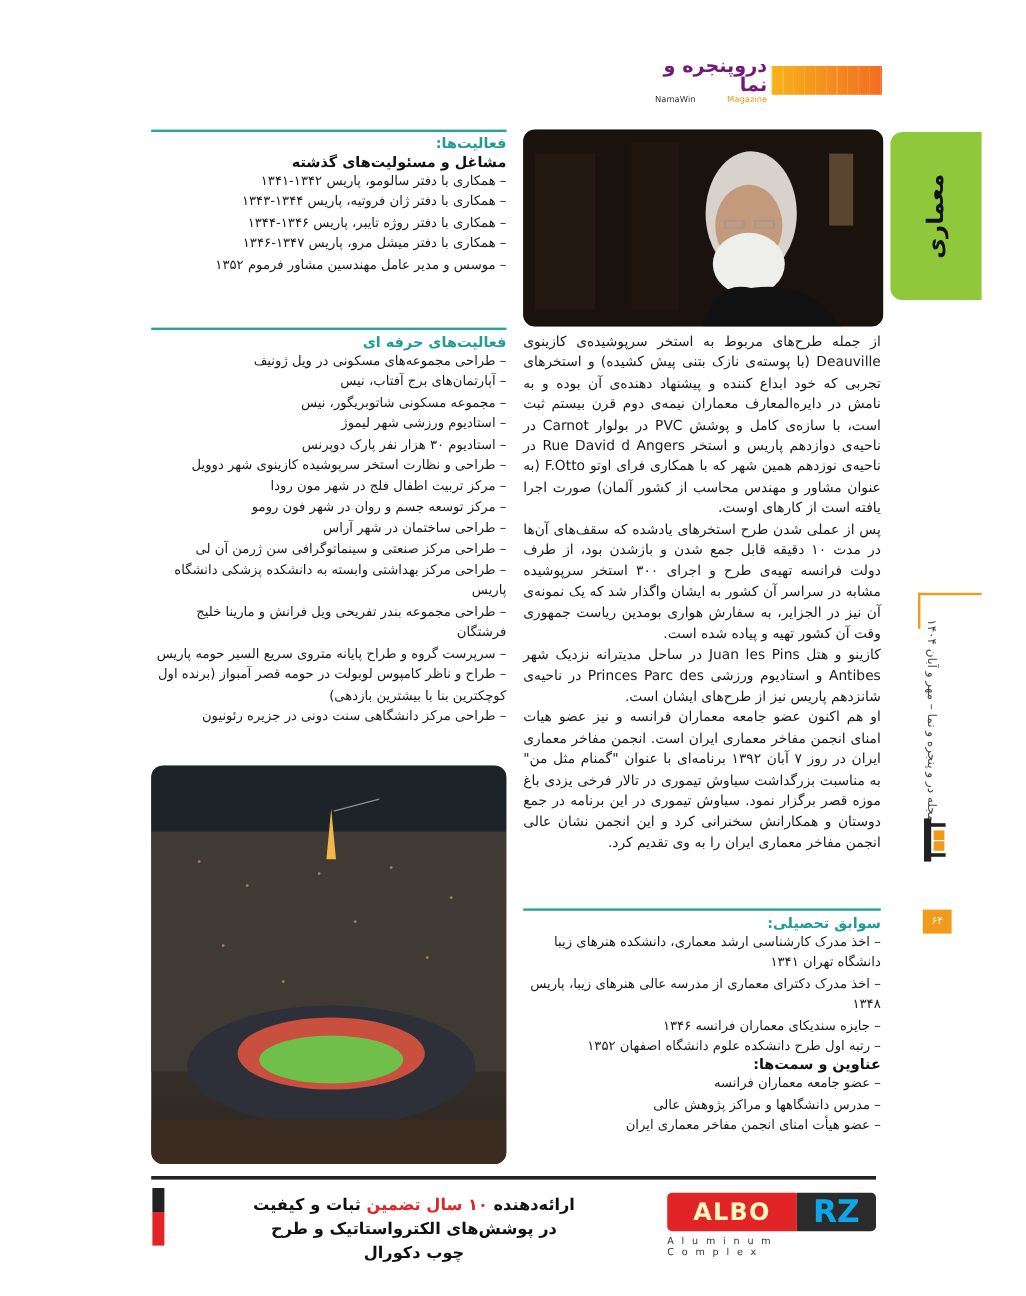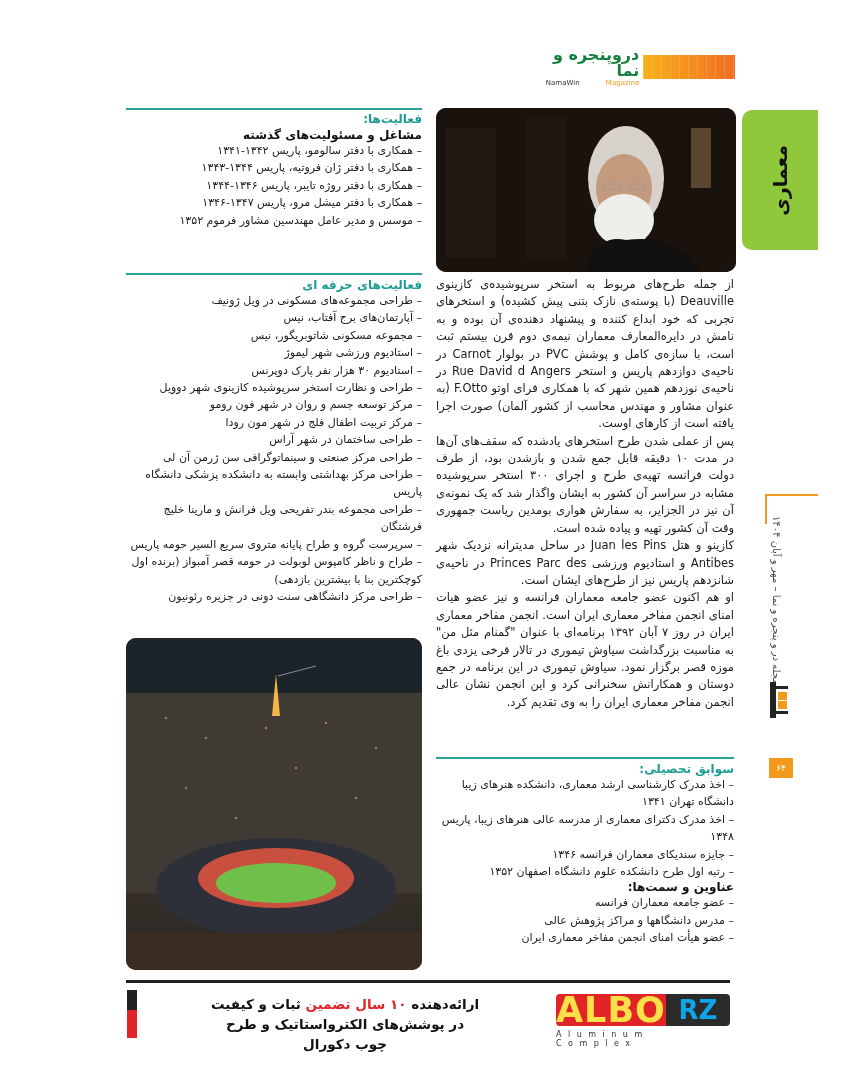--- a/index.html
+++ b/index.html
@@ -6,21 +6,21 @@
   body { width:855px; height:1080px; position:relative; overflow:hidden;
          font-family:"DejaVu Sans", sans-serif; color:#1a1a1a; }
   .abs { position:absolute; }
   .rtl { direction:rtl; text-align:right; unicode-bidi:plaintext; }
 
   
   .logo { right:120px; top:52px; width:210px; height:30px; display:flex; align-items:center; }
   .logo-bar { width:92px; height:24px; background:linear-gradient(90deg,#f7b21b,#f36d21);
               background-image:repeating-linear-gradient(90deg,rgba(255,255,255,.15) 0 1px,transparent 1px 9px),linear-gradient(90deg,#f7b21b,#f36d21); }
   .logo-text { margin-right:4px; display:flex; flex-direction:column; align-items:flex-end; }
-  .logo-main { font-weight:bold; font-size:16px; color:#15803d; line-height:16px; direction:rtl; }
+  .logo-main { font-weight:bold; font-size:16px; color:#701a75; line-height:16px; direction:rtl; }
   .logo-sub { font-size:7px; color:#333; line-height:9px; }
   .logo-sub b { color:#f29a1b; font-weight:normal;margin-left:24px; }
 
   
   .side-tab { left:742px; top:110px; width:76px; height:140px; background:#8fc83a;
               border-radius:10px 0 0 10px; display:flex; align-items:center; justify-content:center; }
   .side-tab span { writing-mode:vertical-rl; transform:rotate(180deg); font-weight:bold; font-size:19px; color:#111; direction:rtl; }
 
   
   .orange-corner { left:765px; top:494px; width:53px; height:2px; background:#f29a1b; }
@@ -44,21 +44,21 @@
   .list { font-size:11px; line-height:17.4px; color:#1a1a1a; }
   .list div { white-space:nowrap; }
   .list div.wrap { white-space:normal;text-align:right; }
   .para { font-size:11.5px; line-height:17.4px; text-align:justify; text-align-last:right; }
 
   .bottom-rule { left:126px; top:980px; width:604px; height:3px; background:#222; }
   .ad-text { left:210px; top:994px; width:270px; font-weight:bold; font-size:13.5px; line-height:20px; text-align:center; color:#111; direction:rtl; }
   .ad-text .hl { color:#e32427; }
   .alborz { left:556px; top:994px; width:174px; }
   .alborz-logo { display:flex; height:32px; }
-  .alborz-logo .red { background:#e32427; color:#fde047; flex:0 0 108px; display:flex; align-items:center; justify-content:center; font-weight:bold; font-size:35px; border-radius:4px 0 0 4px; letter-spacing:1px; }
+  .alborz-logo .red { background:#e32427; color:#fef9c3; flex:0 0 108px; display:flex; align-items:center; justify-content:center; font-weight:bold; font-size:20px; border-radius:4px 0 0 4px; letter-spacing:1px; }
   .alborz-logo .dark { background:#2b2b2b; color:#0ea5e9; flex:1; display:flex; align-items:center; justify-content:center; font-weight:bold; font-size:26px; border-radius:0 4px 4px 0; }
   .alborz-sub { font-size:8px; letter-spacing:6.5px; color:#333; margin-top:4px; text-align:left; }
   .mini-alborz { left:127px; top:990px; width:10px; height:48px; display:flex; flex-direction:column; }
   .mini-alborz .d { flex:1; background:#222; }
   .mini-alborz .r { flex:1.4; background:#e32427; }
 </style>
 </head>
 <body>
 
 <div class="abs logo">
@@ -120,22 +120,22 @@
 <div class="abs rule" style="left:126px; top:273px; width:296px;"></div>
 <div class="abs rtl" style="left:126px; top:278px; width:296px;">
   <div class="sec-title">فعالیت‌های حرفه ای</div>
   <div class="list">
     <div>– طراحی مجموعه‌های مسکونی در ویل ژونیف</div>
     <div>– آپارتمان‌های برج آفتاب، نیس</div>
     <div>– مجموعه مسکونی شاتوبریگور، نیس</div>
     <div>– استادیوم ورزشی شهر لیموژ</div>
     <div>– استادیوم ۳۰ هزار نفر پارک دوپرنس</div>
     <div>– طراحی و نظارت استخر سرپوشیده کازینوی شهر دوویل</div>
+    <div>– مرکز تربیت اطفال فلج در شهر مون رودا</div>
     <div>– مرکز توسعه جسم و روان در شهر فون رومو</div>
-    <div>– مرکز تربیت اطفال فلج در شهر مون رودا</div>
     <div>– طراحی ساختمان در شهر آراس</div>
     <div>– طراحی مرکز صنعتی و سینماتوگرافی سن ژرمن آن لی</div>
     <div class="wrap">– طراحی مرکز بهداشتی وابسته به دانشکده پزشکی دانشگاه پاریس</div>
     <div class="wrap">– طراحی مجموعه بندر تفریحی ویل فرانش و مارینا خلیج فرشتگان</div>
     <div>– سرپرست گروه و طراح پایانه متروی سریع السیر حومه پاریس</div>
     <div class="wrap">– طراح و ناظر کامپوس لوبولت در حومه قصر آمبواز (برنده اول کوچکترین بنا با بیشترین بازدهی)</div>
     <div>– طراحی مرکز دانشگاهی سنت دونی در جزیره رئونیون</div>
   </div>
 </div>
 

